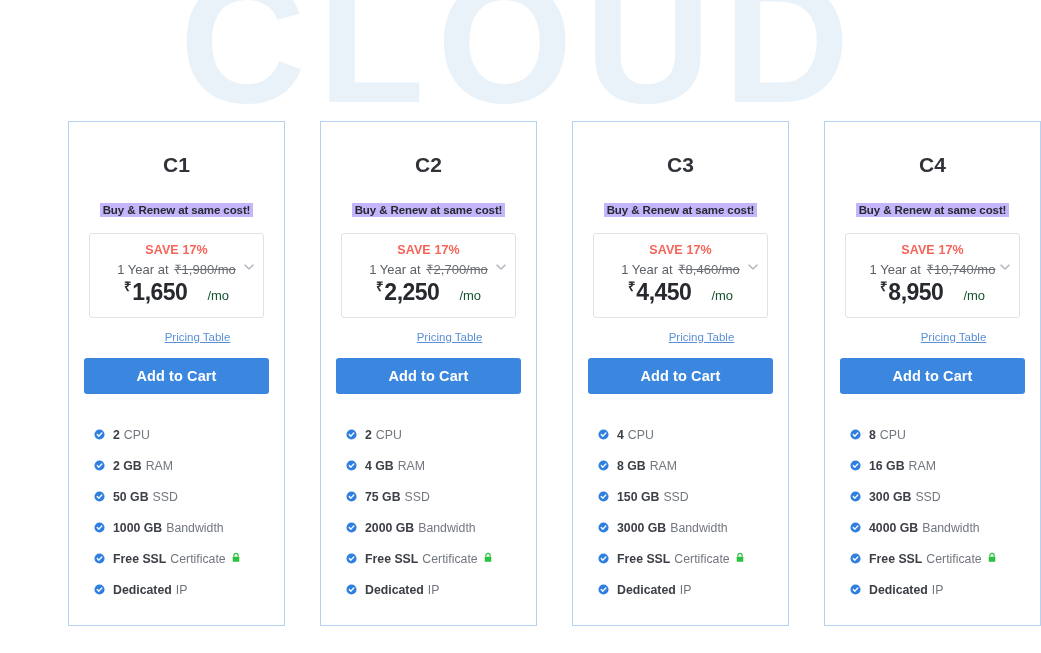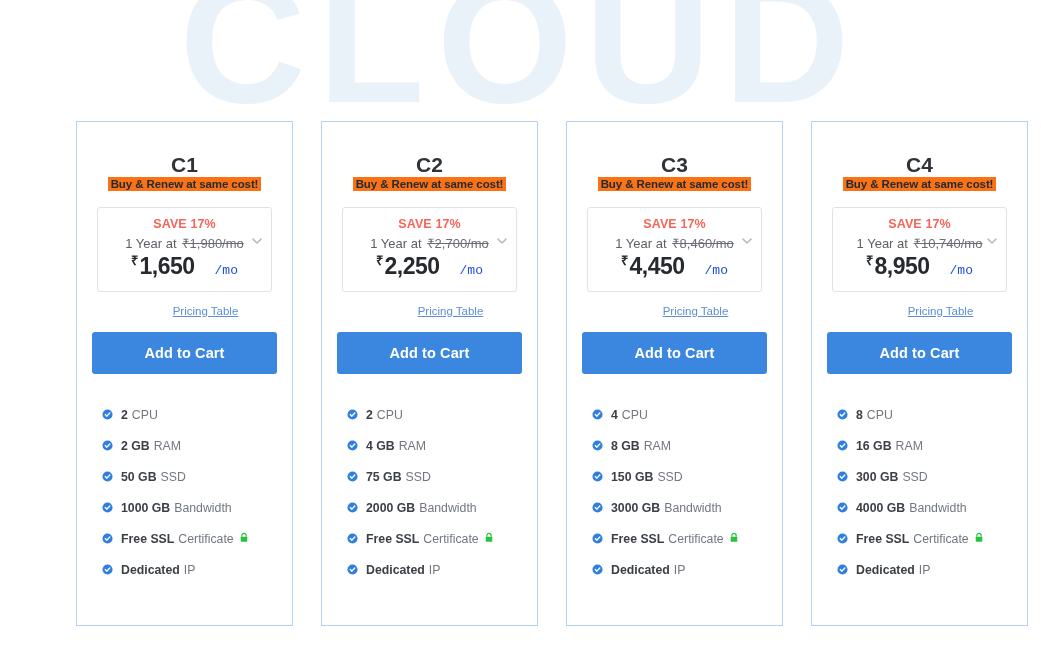--- a/index.html
+++ b/index.html
@@ -60,24 +60,24 @@
   .subtitle-link {
     color: #3f7fd6;
     text-decoration: underline;
     font-weight: 500;
   }
 
   
   .cards {
     position: absolute;
     top: 121px;
-    left: 76px;
+    left: 68px;
     width: 938px;
     display: flex;
-    gap: 28px;
+    gap: 35px;
     z-index: 2;
   }
 
   .card {
     width: 217px;
     height: 505px;
     background: #ffffff;
     border: 1px solid #b4d2f2;
     padding: 16px 16px 0 16px;
     display: flex;
@@ -87,24 +87,25 @@
 
   .card-title {
     margin-top: 15px;
     font-size: 21px;
     font-weight: 700;
     color: #2f3338;
     letter-spacing: 0.2px;
   }
 
   .renew-badge {
+    margin-top: 26px;
     font-size: 11.5px;
     font-weight: 700;
     color: #26292e;
-    background: #f97316;
+    background: #c4b5fd;
     padding: 1px 3px;
     letter-spacing: -0.1px;
     white-space: nowrap;
   }
 
   
   .price-box {
     margin-top: 16px;
     width: 175px;
     border: 1px solid #e2e2e2;
@@ -146,23 +147,22 @@
     margin-right: 1px;
   }
   .price-main {
     font-size: 23px;
     font-weight: 700;
     color: #26292e;
     letter-spacing: -0.5px;
   }
   .price-per {
     font-size: 13px;
-    color: #1d4ed8;
+    color: #14532d;
     margin-left: 20px;
-    font-family: Liberation Mono, monospace;
   }
   .chevron {
     position: absolute;
     right: 8px;
     top: 26px;
     width: 13px;
     height: 13px;
   }
   .chevron svg { display: block; }
 
@@ -171,21 +171,21 @@
     font-size: 11.5px;
     color: #5b8fd8;
     text-decoration: underline;
     cursor: pointer;
     padding-left: 42px;
   }
 
   .cart-button {
     margin-top: 15px;
     width: 185px;
-    height: 42px;
+    height: 36px;
     background: #3b87e0;
     border: none;
     border-radius: 3px;
     color: #ffffff;
     font-family: "Liberation Sans", sans-serif;
     font-size: 14.5px;
     font-weight: 700;
     cursor: pointer;
     letter-spacing: 0.1px;
   }

